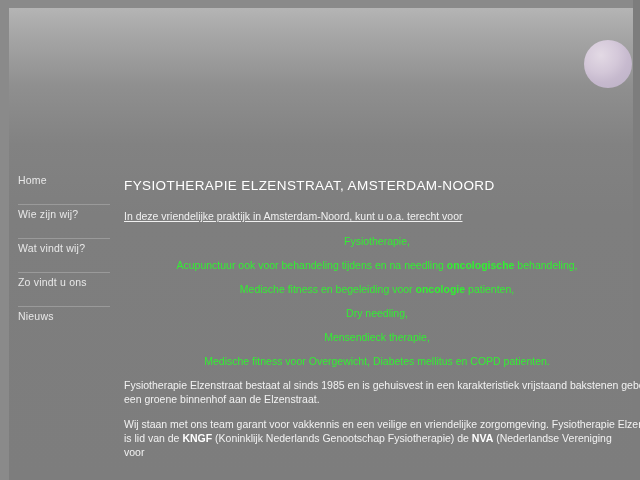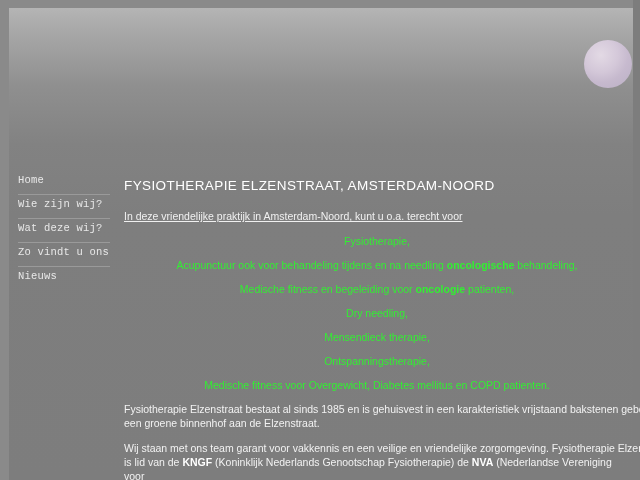--- a/index.html
+++ b/index.html
@@ -54,25 +54,24 @@
   #sidebar {
     position: absolute;
     left: 18px;
     top: 171px;
     width: 92px;
   }
   .nav-item {
     color: #e8e8e8;
     font-size: 10.5px;
     letter-spacing: 0.2px;
-    padding: 3px 0 7px 0;
+    padding: 3px 0 17px 0;
     border-bottom: 1px solid #9a9a9a;
     cursor: pointer;
     line-height: 13px;
-    font-family: Liberation Mono, monospace;
   }
   .nav-item:last-child {
     border-bottom: none;
   }
 
   
   #content {
     position: absolute;
     left: 124px;
     top: 178px;
@@ -121,21 +120,21 @@
 
 <div id="page">
   <div class="edge-left"></div>
   <div class="edge-top"></div>
   <div class="edge-right"></div>
   <div class="bubble"></div>
 
   <nav id="sidebar">
     <div class="nav-item">Home</div>
     <div class="nav-item">Wie zijn wij?</div>
-    <div class="nav-item">Wat deze wij?</div>
+    <div class="nav-item">Wat vindt wij?</div>
     <div class="nav-item">Zo vindt u ons</div>
     <div class="nav-item">Nieuws</div>
   </nav>
 
   <main id="content">
     <div id="page-title">FYSIOTHERAPIE  ELZENSTRAAT, AMSTERDAM-NOORD</div>
 
     <div class="para">In deze vriendelijke praktijk in Amsterdam-Noord, kunt u o.a. terecht voor</div>
 
     <div class="green">
@@ -147,23 +146,20 @@
     <div class="green">
       <span>Medische fitness en begeleiding voor </span><b>oncologie</b><span> patienten,</span>
     </div>
     <div class="green">
       <span>Dry needling,</span>
     </div>
     <div class="green">
       <span>Mensendieck therapie,</span>
     </div>
     <div class="green">
-      <span>Ontspanningstherapie,</span>
-    </div>
-    <div class="green">
       <span>Medische fitness voor Overgewicht, Diabetes mellitus en COPD patienten.</span>
     </div>
 
     <div class="body-text">
       <div class="nowrap-line">Fysiotherapie Elzenstraat bestaat al sinds 1985 en is gehuisvest in een karakteristiek vrijstaand bakstenen gebouw in</div>
       <div>een groene binnenhof aan de Elzenstraat.</div>
     </div>
 
     <div class="body-text">
       <div class="nowrap-line">Wij staan met ons team garant voor vakkennis en een veilige en vriendelijke zorgomgeving. Fysiotherapie Elzenstraat</div>

